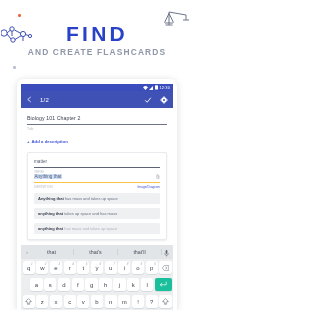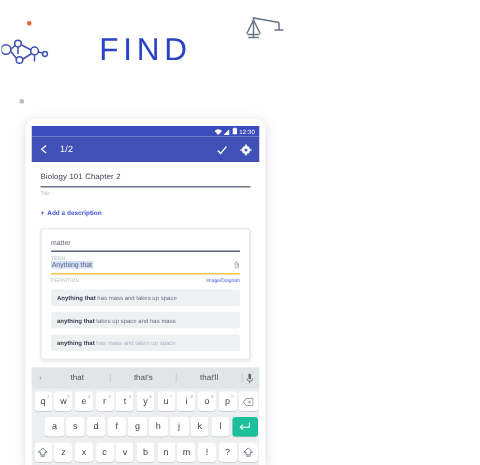--- a/index.html
+++ b/index.html
@@ -9,21 +9,21 @@
     font-family: "Liberation Sans", sans-serif;
     background: #ffffff;
   }
   .screen { position: relative; width: 194px; height: 310px; background: #ffffff; }
 
   
   .hero { position: absolute; left: 0; top: 0; width: 194px; height: 72px; }
   .hero-title {
     position: absolute; left: 0; top: 22px; width: 194px;
     text-align: center;
-    font-size: 21px; font-weight: normal; letter-spacing: 3.2px;
+    font-size: 21px; font-weight: bold; letter-spacing: 3.2px;
     color: #2a42c8;
     font-family: "Liberation Sans", sans-serif;
   }
   .hero-sub {
     position: absolute; left: 0; top: 47px; width: 194px;
     text-align: center;
     font-size: 8.4px; font-weight: bold; letter-spacing: 1.15px;
     color: #8e96a8;
   }
   .deco { position: absolute; }
@@ -170,20 +170,21 @@
         <path d="M5 16 L13 16 M9 16 L9 18 M5.5 18 L12.5 18"></path>
         <path d="M4.5 15.5 L9 6.5 L13.5 15.5"></path>
         <path d="M26 8 L26 13 M23 13 L29 13"></path>
       </g>
     </svg>
 
     <span class="dot-orange"></span>
     <span class="dot-grey"></span>
 
     <div class="hero-title">FIND</div>
+    <div class="hero-sub">AND CREATE FLASHCARDS</div>
   </div>
 
   <div class="phone">
     <div class="phone-inner">
 
       <div class="statusbar">
         <svg class="sb-ico" width="5" height="4" viewBox="0 0 10 8">
           <path d="M5 8 L0 2.5 A7 7 0 0 1 10 2.5 Z" fill="#ffffff"></path>
         </svg>
         <svg class="sb-ico" width="4" height="4" viewBox="0 0 8 8">

